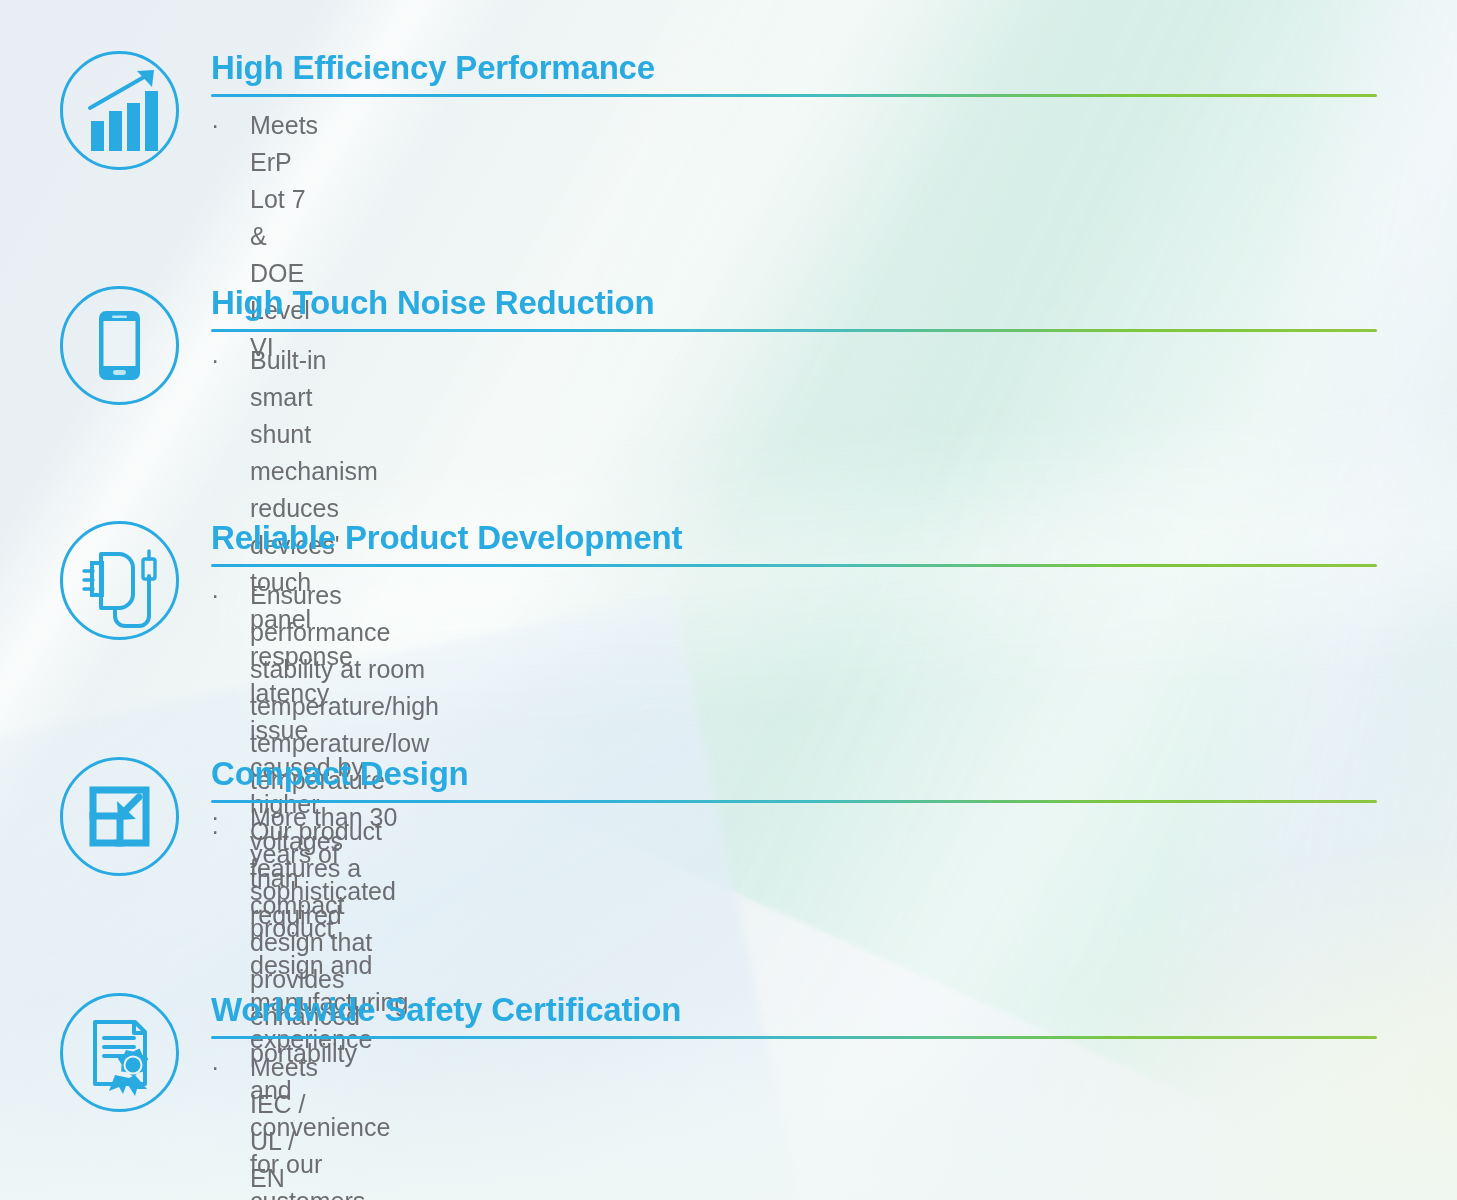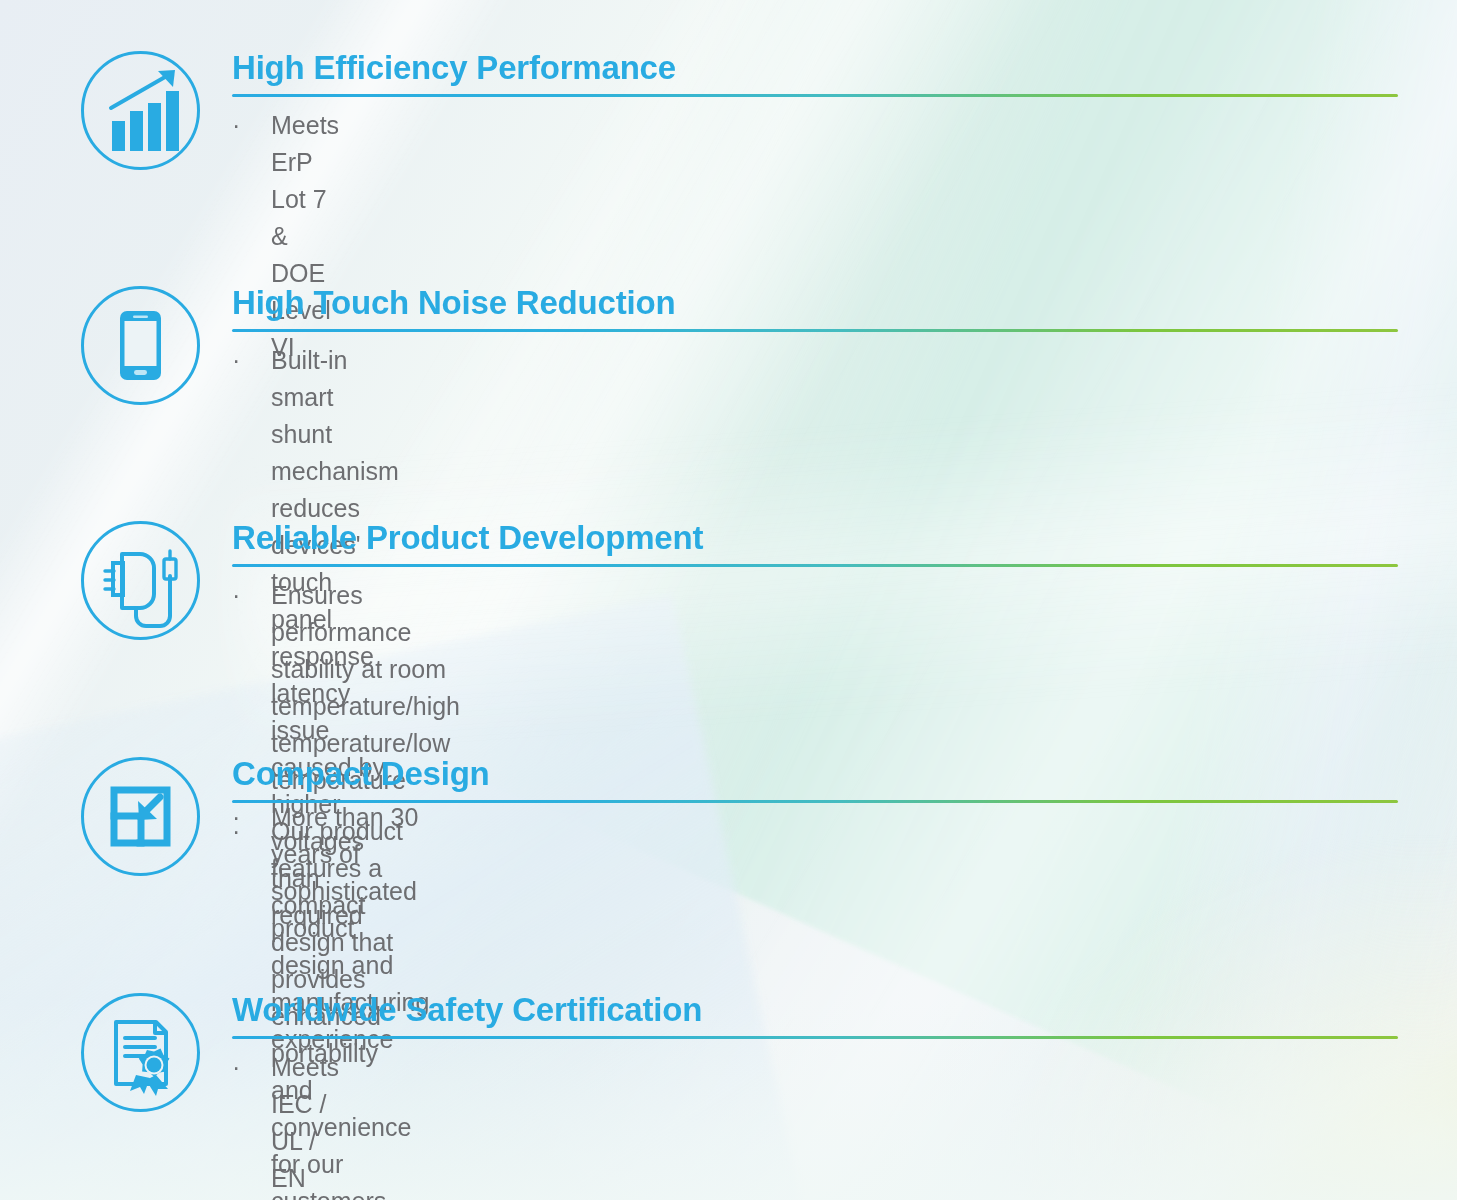--- a/index.html
+++ b/index.html
@@ -116,21 +116,20 @@
     width:1457px;
     background:linear-gradient(180deg, rgba(240,247,246,0) 0%, rgba(240,248,246,.8) 100%);
   }
 
   
   .page{
     position:relative;
     z-index:2;
     width:1457px;
     height:1200px;
-    padding-left:21px;
   }
 
   .feature{
     position:absolute;
     display:flex;
     align-items:flex-start;
   }
 
   .icon-wrap{
     position:absolute;

